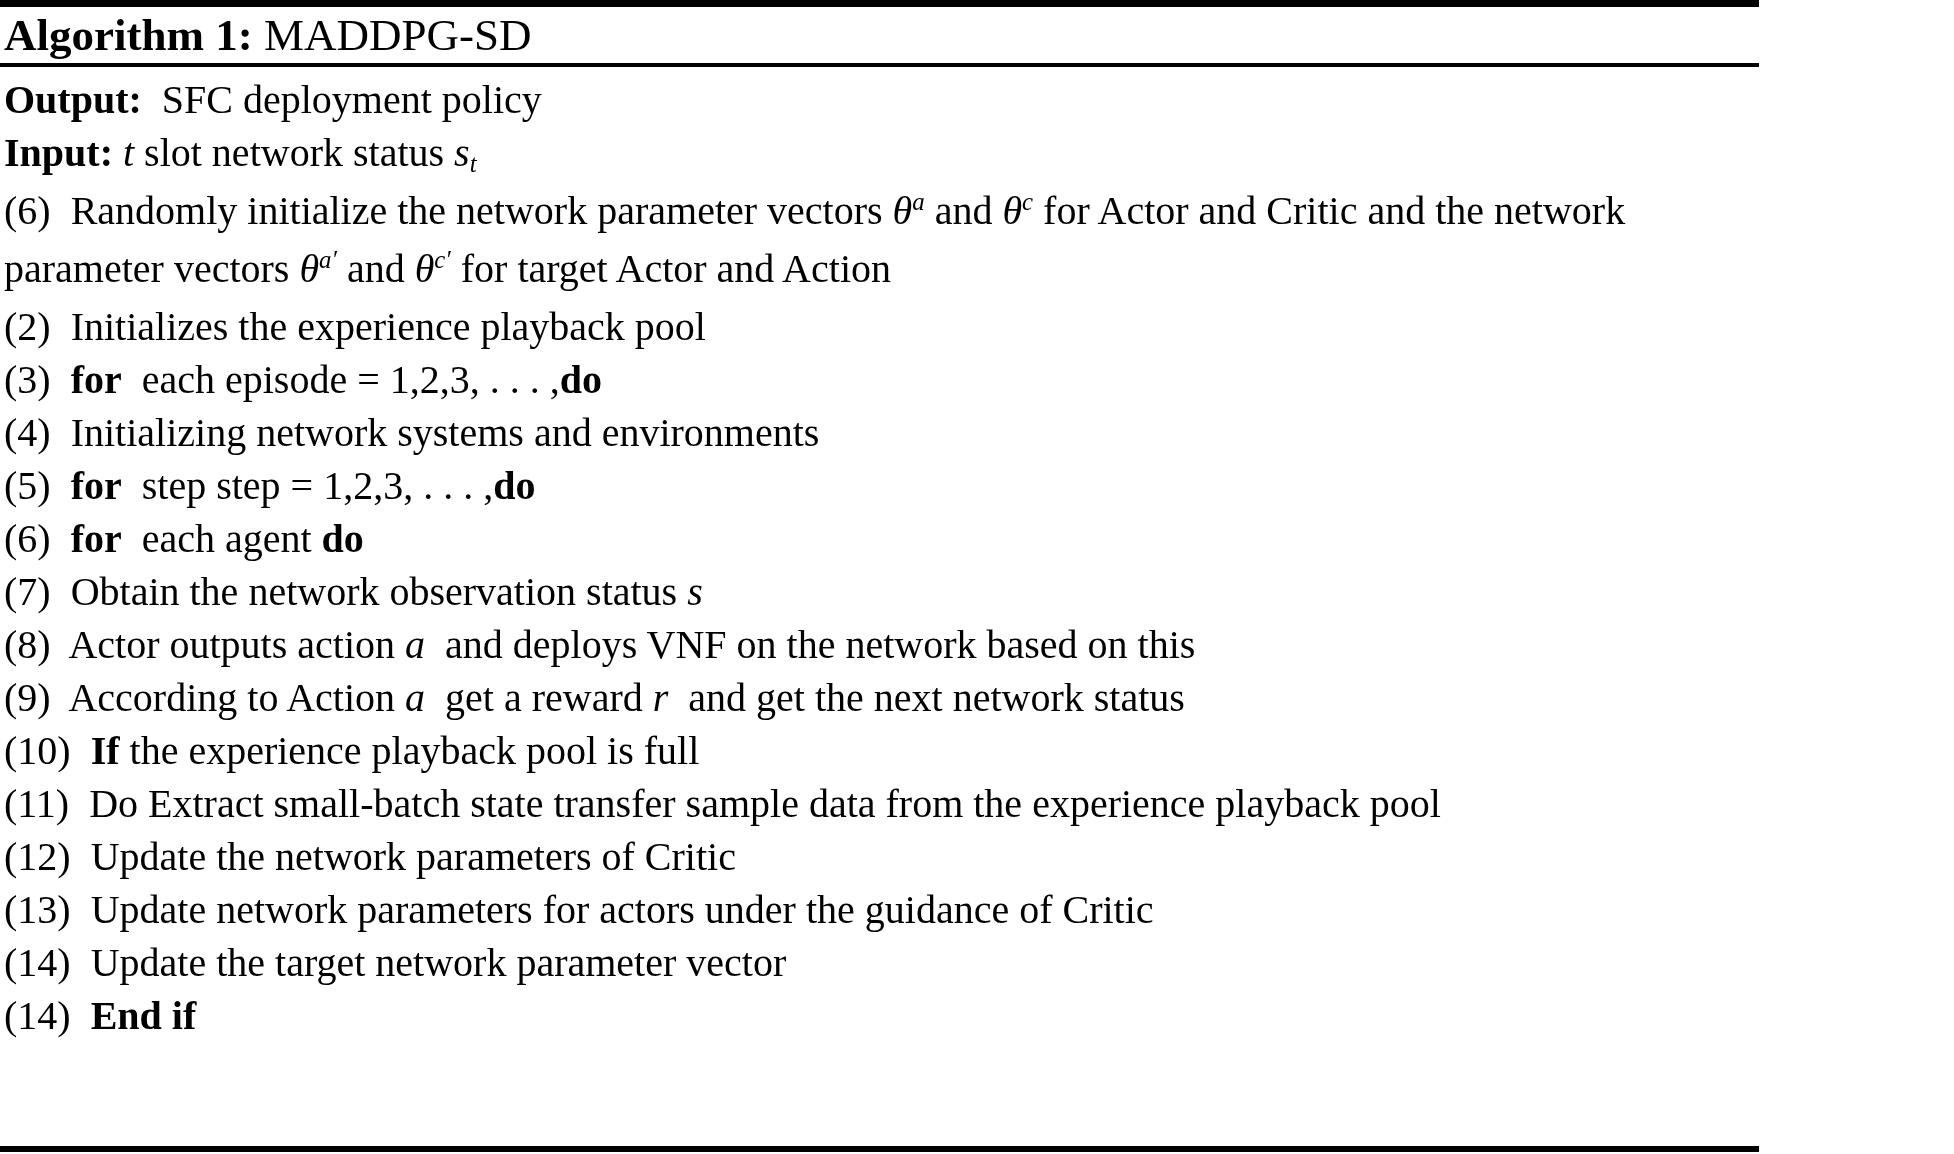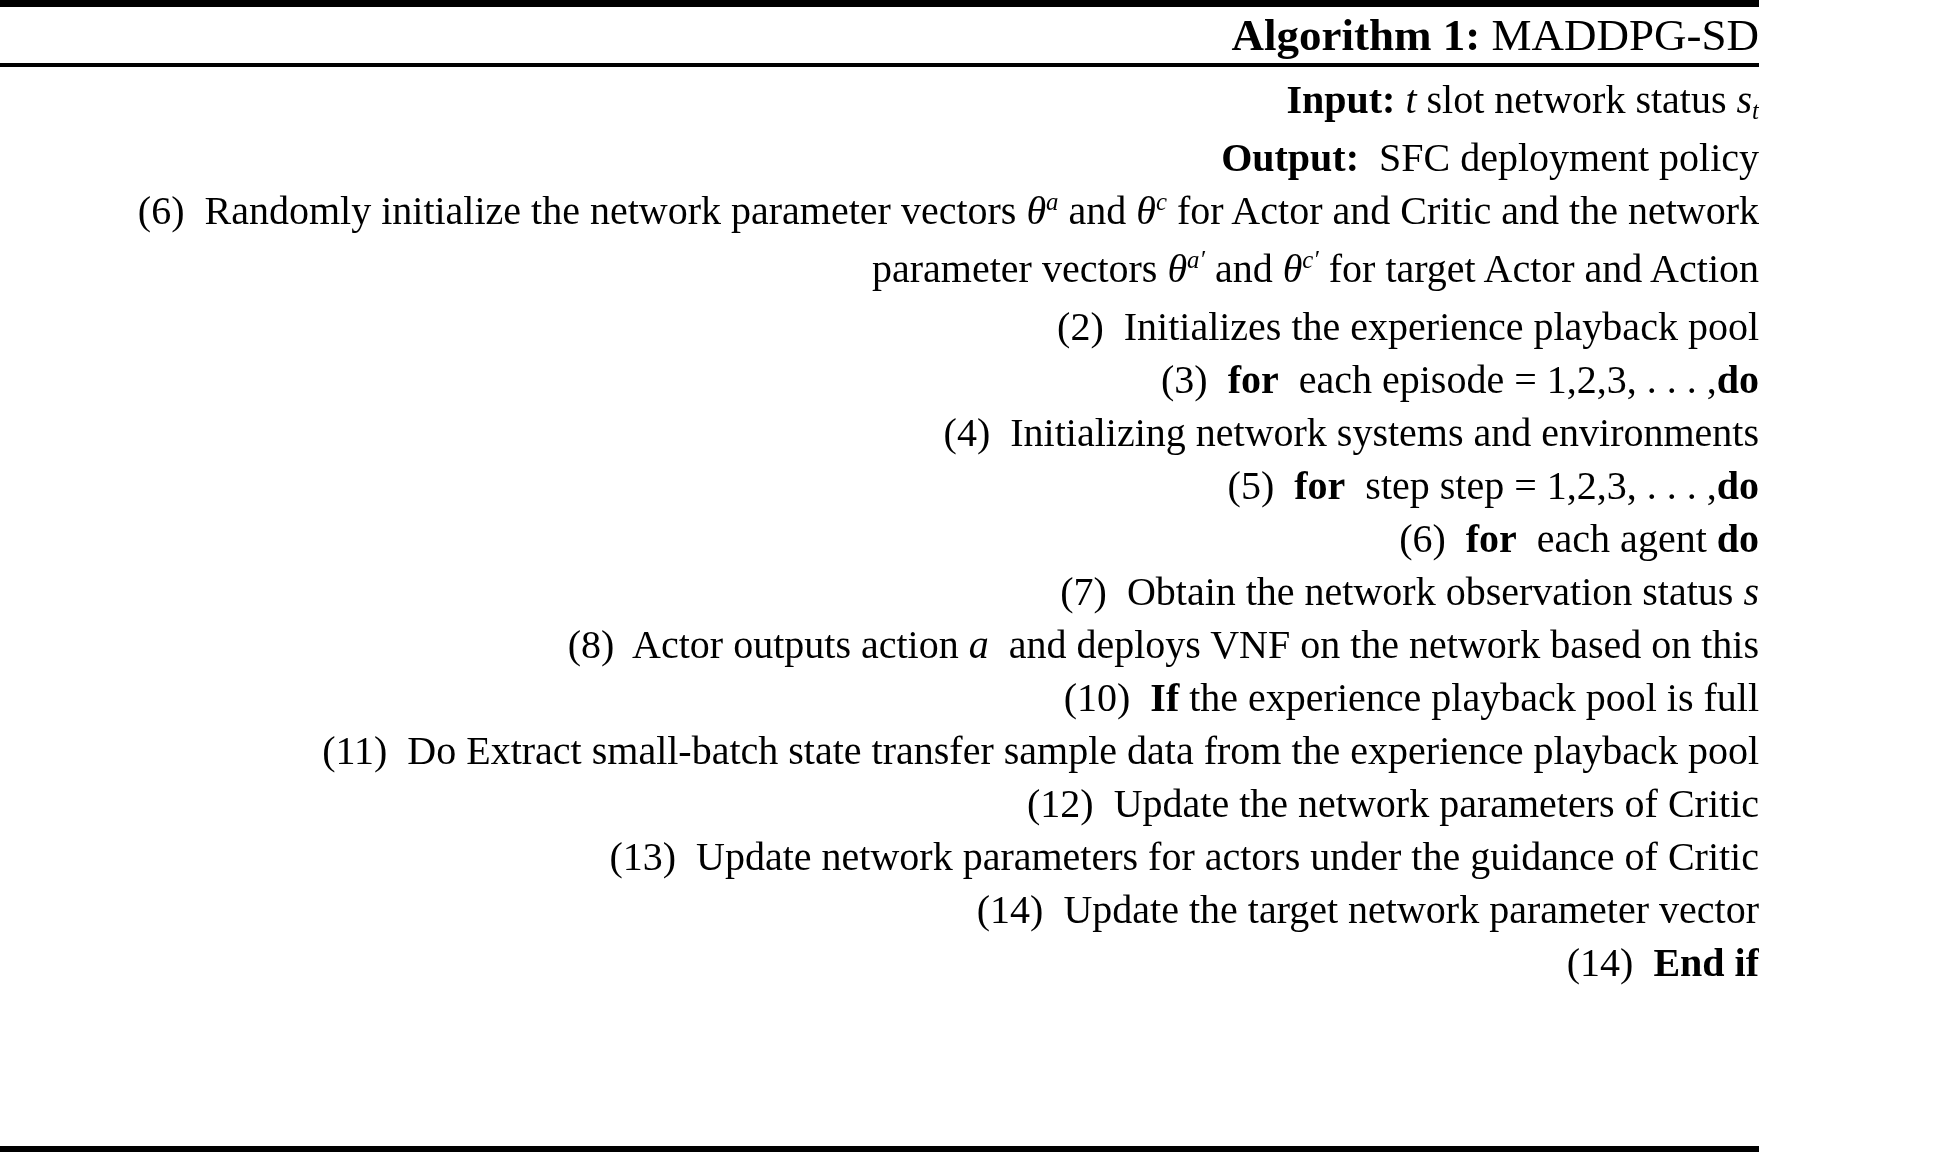--- a/index.html
+++ b/index.html
@@ -5,21 +5,20 @@
   * { box-sizing: border-box; }
   html, body { margin: 0; padding: 0; background: #ffffff; }
   .page {
     position: relative;
     width: 1759px;
     height: 1154px;
     background: #ffffff;
     color: #000000;
     font-family: "Liberation Serif", "DejaVu Serif", serif;
     overflow: hidden;
-    text-align: right;
   }
   .rule { width: 100%; background: #000000; }
   .rule.thick { height: 7px; }
   .rule.thin { height: 4px; }
   .rule.bottom { position: absolute; left: 0; bottom: 2px; height: 6px; }
   .header {
     font-size: 45px;
     line-height: 56px;
     padding-left: 4px;
     white-space: pre;
@@ -36,31 +35,32 @@
   .sub { font-size: 62%; position: relative; top: 0.25em; }
 </style>
 </head>
 <body>
 
 <div class="page">
   <div class="rule thick"></div>
   <div class="header"><span class="b">Algorithm 1:</span><span> MADDPG-SD</span></div>
   <div class="rule thin"></div>
   <div class="lines" id="algo-lines">
+      <div class="line"><span class="b">Output:</span><span>  SFC deployment policy</span></div>
       <div class="line"><span class="b">Input:</span><span> </span><span class="i">t</span><span> slot network status </span><span class="i">s</span><span class="i sub">t</span></div>
-      <div class="line"><span class="b">Output:</span><span>  SFC deployment policy</span></div>
       <div class="line"><span>(6)  Randomly initialize the network parameter vectors </span><span class="i">θ</span><span class="i sup">a</span><span> and </span><span class="i">θ</span><span class="i sup">c</span><span> for Actor and Critic and the network</span></div>
       <div class="line"><span>parameter vectors </span><span class="i">θ</span><span class="i sup">a′</span><span> and </span><span class="i">θ</span><span class="i sup">c′</span><span> for target Actor and Action</span></div>
       <div class="line"><span>(2)  Initializes the experience playback pool</span></div>
       <div class="line"><span>(3)  </span><span class="b">for</span><span>  each episode = 1,2,3, . . . ,</span><span class="b">do</span></div>
       <div class="line"><span>(4)  Initializing network systems and environments</span></div>
       <div class="line"><span>(5)  </span><span class="b">for</span><span>  step step = 1,2,3, . . . ,</span><span class="b">do</span></div>
       <div class="line"><span>(6)  </span><span class="b">for</span><span>  each agent </span><span class="b">do</span></div>
       <div class="line"><span>(7)  Obtain the network observation status </span><span class="i">s</span></div>
       <div class="line"><span>(8)  Actor outputs action </span><span class="i">a</span><span>  and deploys VNF on the network based on this</span></div>
+      <div class="line"><span>(9)  According to Action </span><span class="i">a</span><span>  get a reward </span><span class="i">r</span><span>  and get the next network status</span></div>
       <div class="line"><span>(10)  </span><span class="b">If</span><span> the experience playback pool is full</span></div>
       <div class="line"><span>(11)  Do Extract small-batch state transfer sample data from the experience playback pool</span></div>
       <div class="line"><span>(12)  Update the network parameters of Critic</span></div>
       <div class="line"><span>(13)  Update network parameters for actors under the guidance of Critic</span></div>
       <div class="line"><span>(14)  Update the target network parameter vector</span></div>
       <div class="line"><span>(14)  </span><span class="b">End if</span></div>
     </div>
   <div class="rule bottom"></div>
 </div>
 

